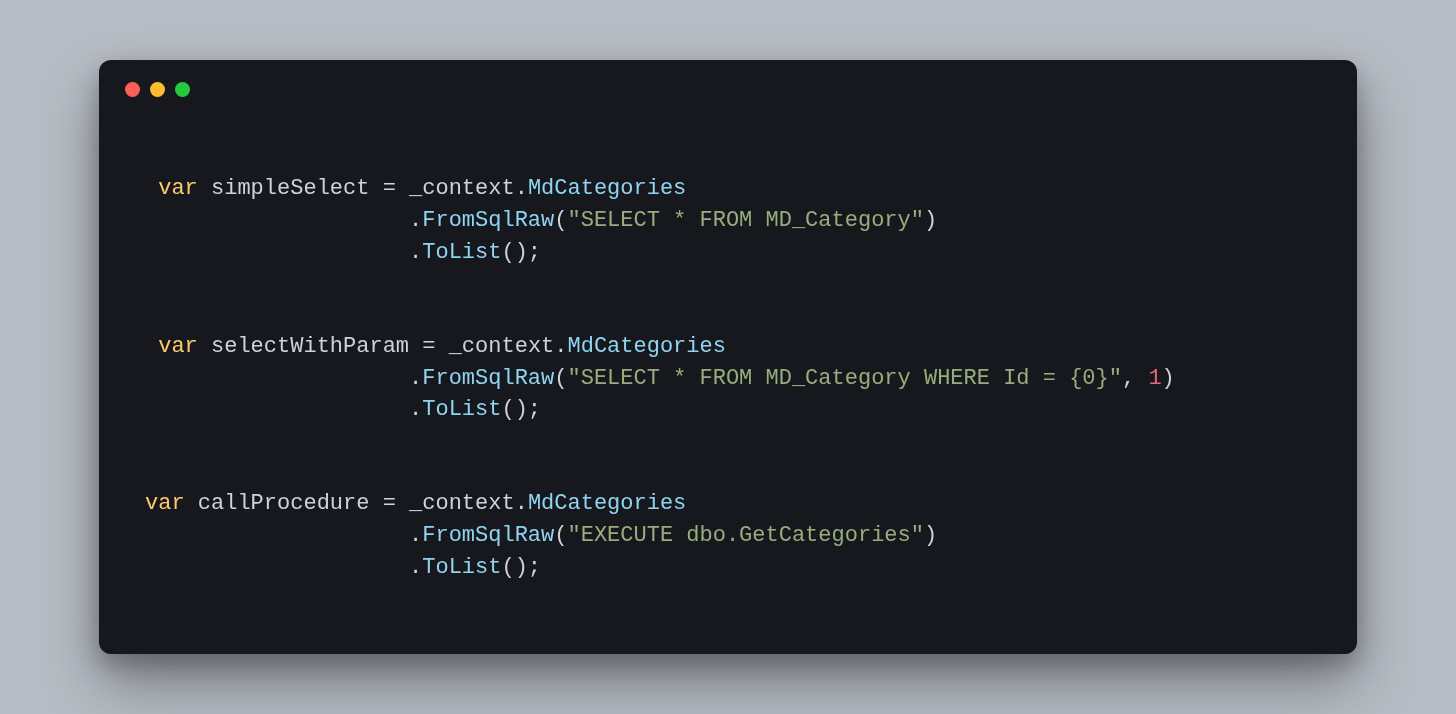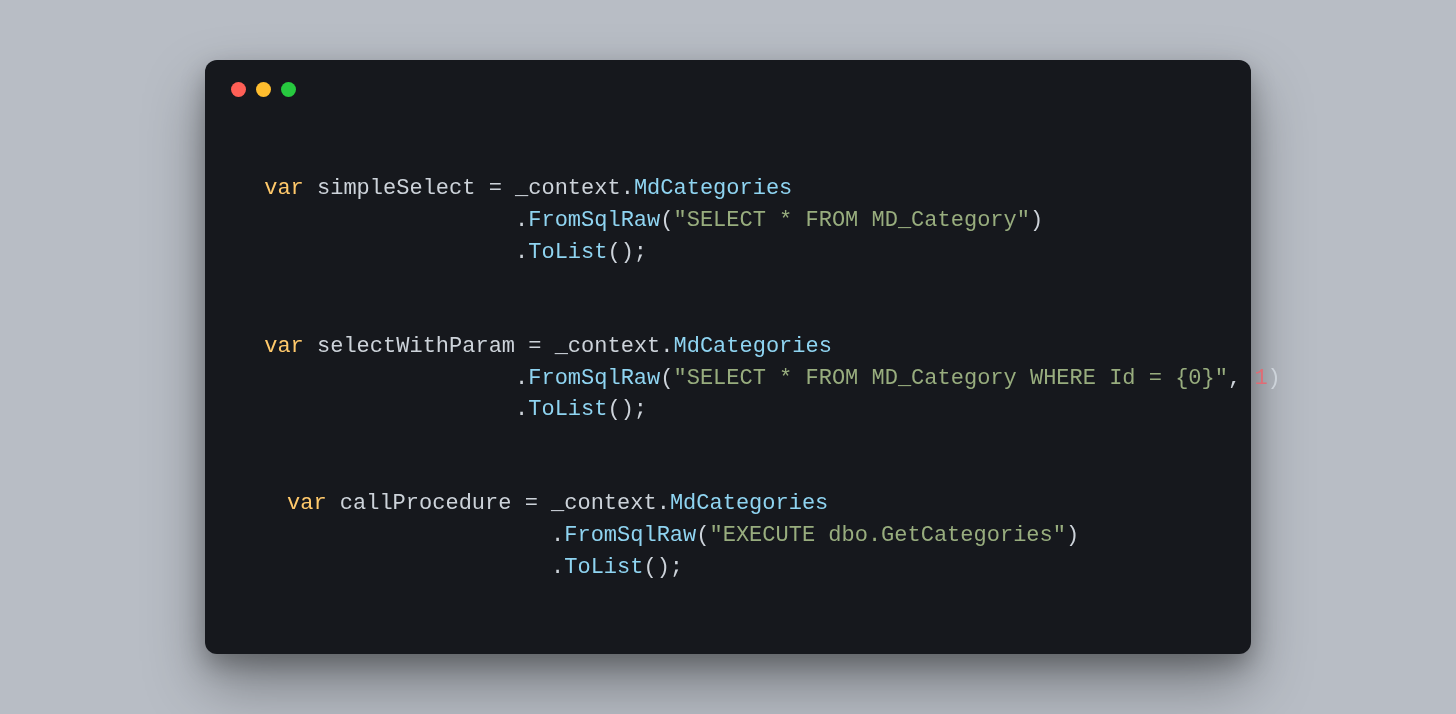--- a/index.html
+++ b/index.html
@@ -10,21 +10,21 @@
     body {
       background: #b8bdc5;
       width: 1456px;
       height: 714px;
       display: flex;
       align-items: center;
       justify-content: center;
       font-family: "SF Mono", "Monaco", "Consolas", "Courier New", monospace;
     }
     .window {
-      width: 1046px;
+      width: 1258px;
       background: #16181d;
       border-radius: 12px;
       box-shadow: 0 30px 60px rgba(0,0,0,0.35), 0 10px 25px rgba(0,0,0,0.25);
       padding-bottom: 70px;
     }
     .titlebar {
       display: flex;
       gap: 10px;
       padding: 22px 26px 14px 26px;
     }
@@ -43,21 +43,21 @@
       color: #cdd3da;
       white-space: pre;
     }
     .kw { color: #ffc96b; }
     .ident { color: #cdd3da; }
     .member { color: #8fd4f1; }
     .punct { color: #cdd3da; }
     .str { color: #98ad7e; }
     .num { color: #e06c75; }
     .block { margin-bottom: 30px; }
-    .block:last-child { margin-bottom: 0; margin-left: 36px; }
+    .block:last-child { margin-bottom: 0; }
   </style>
 </head>
 <body>
 
 <div class="window">
   <div class="titlebar">
     <div class="dot dot-red"></div>
     <div class="dot dot-yellow"></div>
     <div class="dot dot-green"></div>
   </div>

